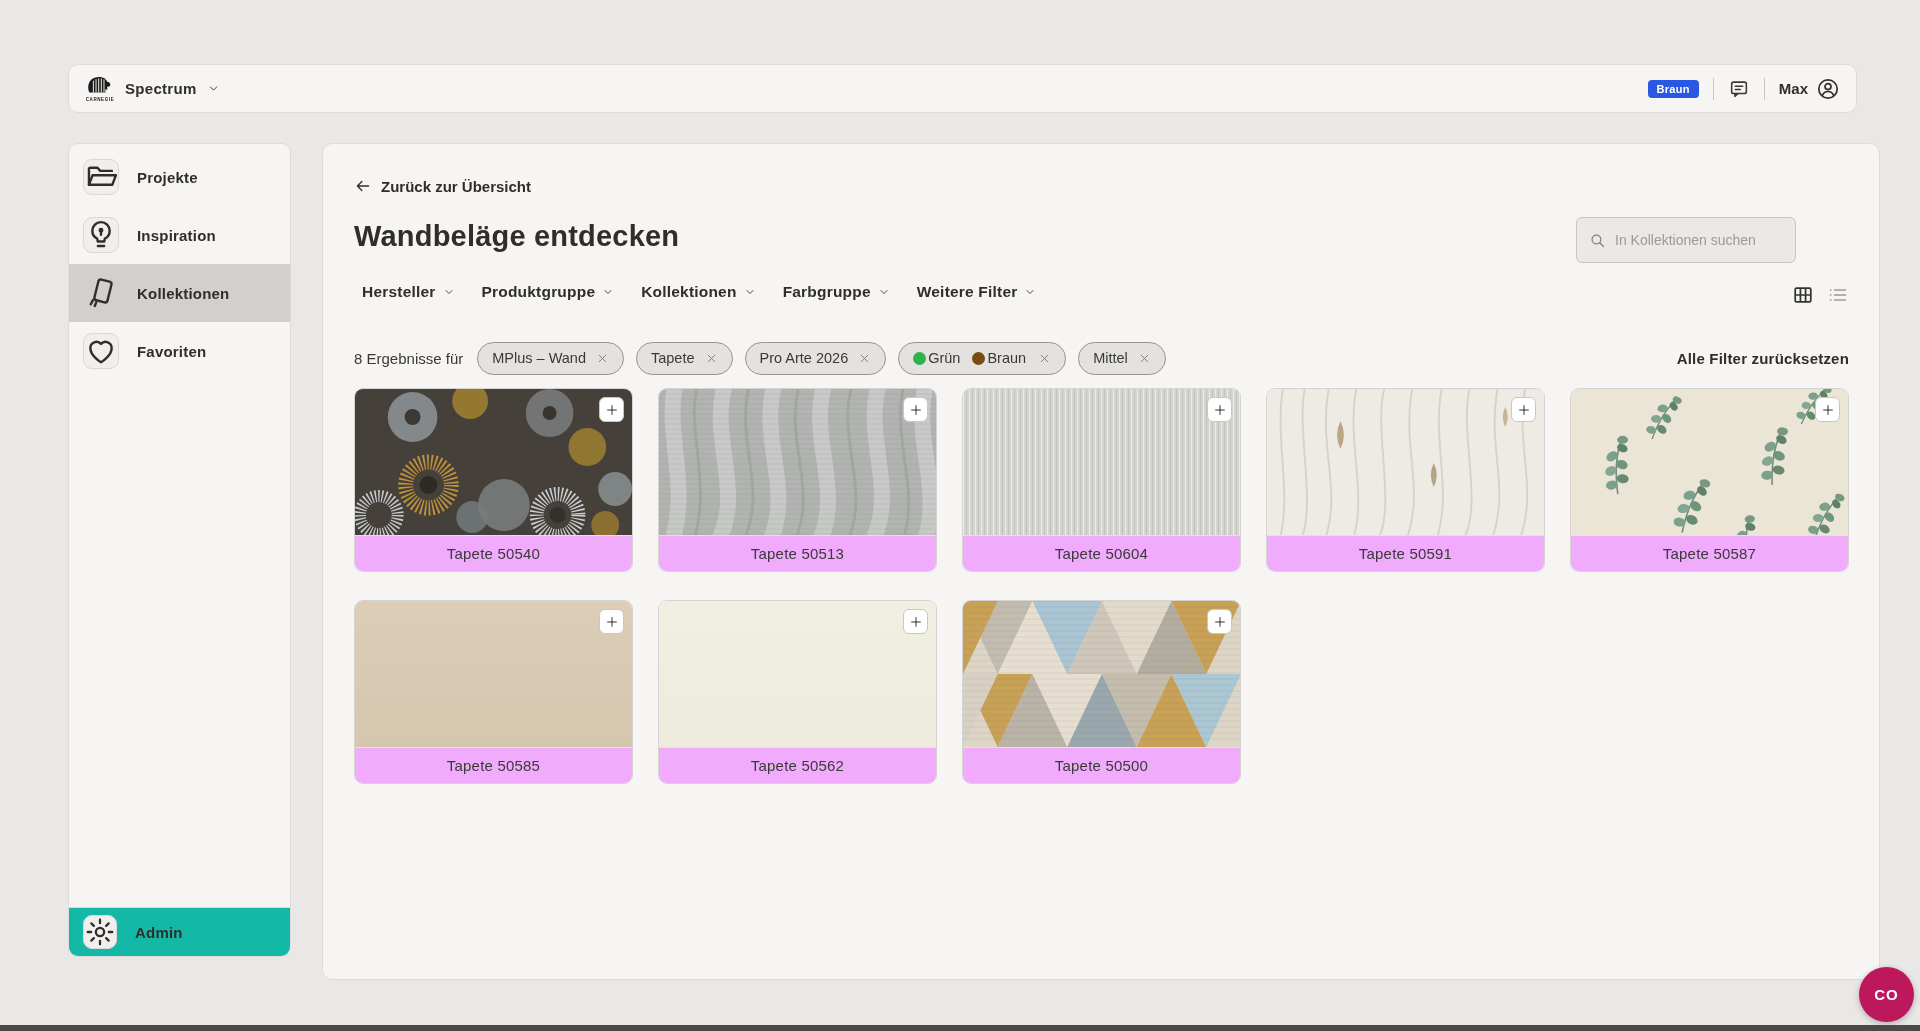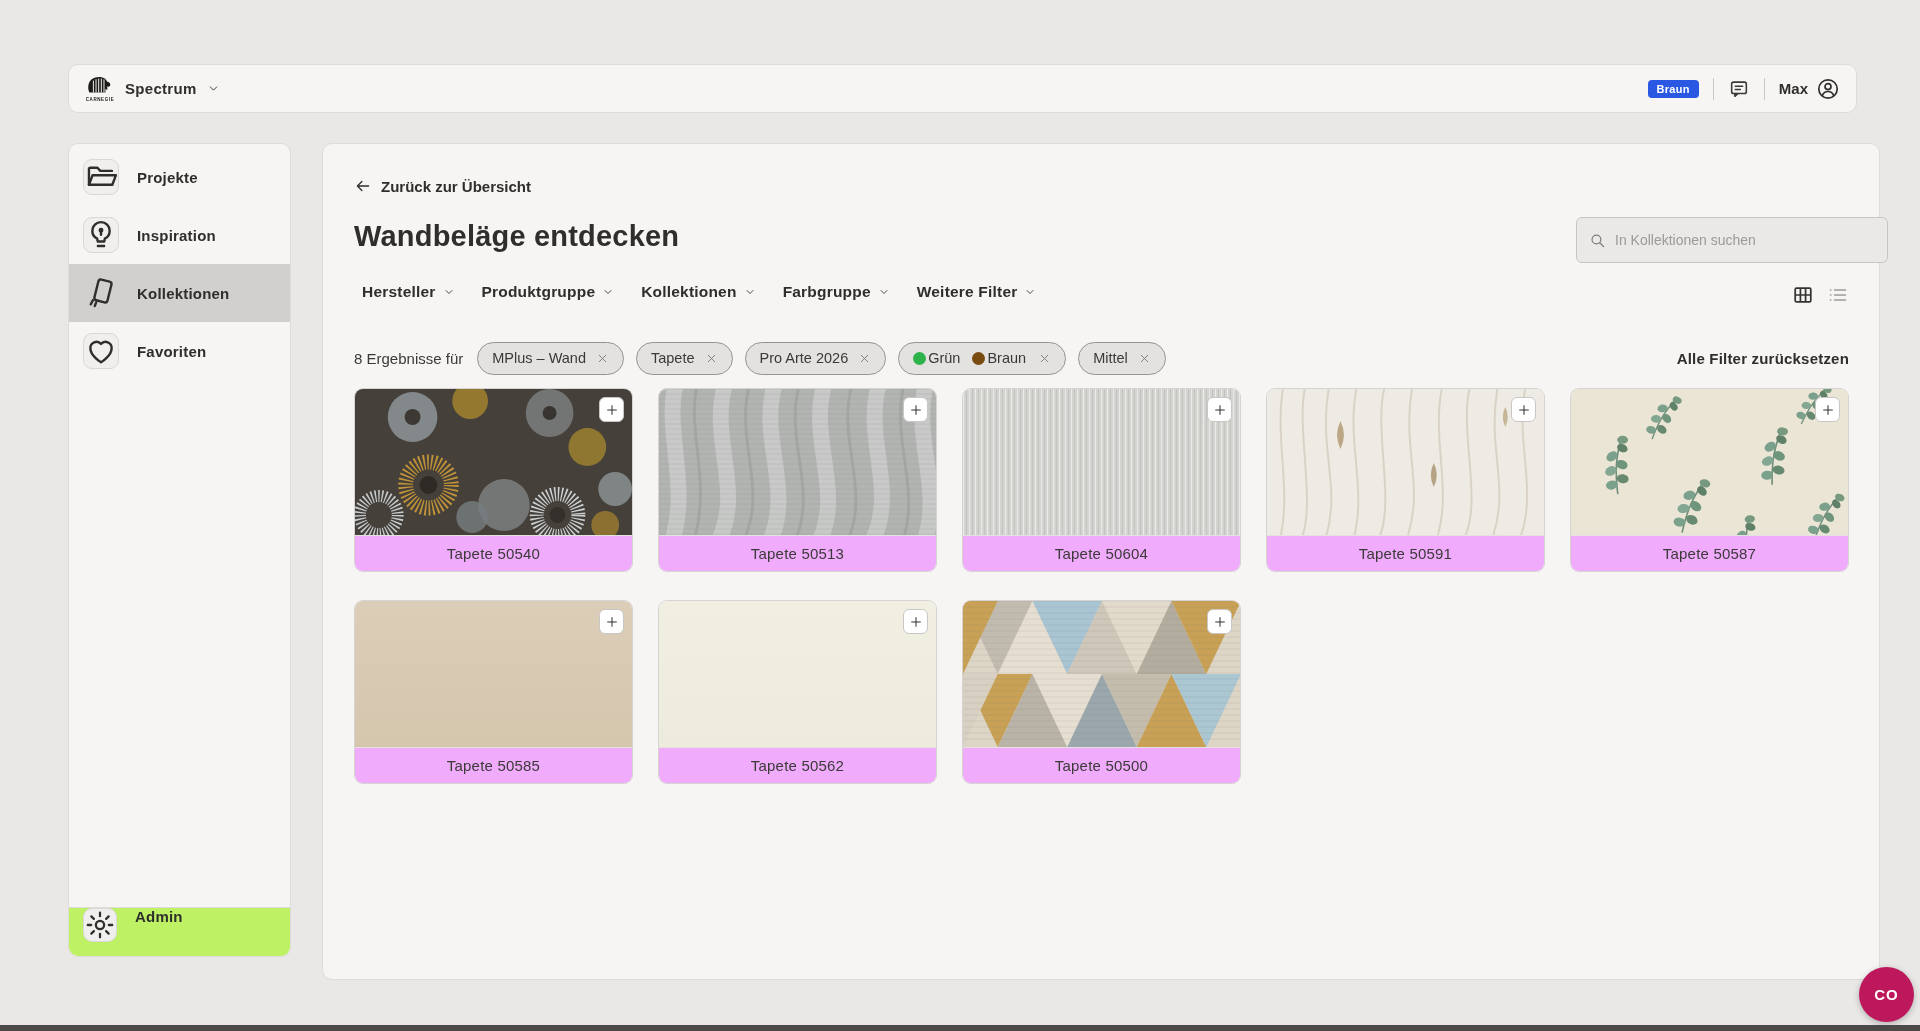--- a/index.html
+++ b/index.html
@@ -26,29 +26,29 @@
   .user-icon { width: 24px; height: 24px; color: #2f2e2c; cursor: pointer; }
 
   
   #sidebar { left: 68px; top: 143px; width: 223px; height: 814px; padding-top: 4px; overflow: hidden; }
   .side-item { height: 58px; display: flex; align-items: center; padding-left: 14px; gap: 18px; cursor: pointer; }
   .side-item.selected { background: #d2d0ce; }
   .icon-box { width: 36px; height: 36px; border-radius: 9px; background: #f0efed; border: 1px solid #d9d8d6; display: flex; align-items: center; justify-content: center; flex: none; }
   .side-item.selected .icon-box { background: transparent; border-color: transparent; }
   .icon-box svg { width: 19px; height: 19px; color: #2f2e2c; }
   .side-label { font-size: 15px; font-weight: 700; letter-spacing: .2px; }
-  #admin-row { position: absolute; left: 0; bottom: 0; width: 100%; height: 49px; border-top: 1px solid #dddcda; display: flex; align-items: flex-start; padding-left: 14px; gap: 18px; cursor: pointer; background: #bef264; }
+  #admin-row { position: absolute; left: 0; bottom: 0; width: 100%; height: 49px; border-top: 1px solid #dddcda; display: flex; align-items: center; padding-left: 14px; gap: 18px; cursor: pointer; background: #14b8a6; }
   #admin-row .icon-box { width: 34px; height: 34px; }
 
   
   #main { left: 322px; top: 143px; width: 1558px; height: 837px; }
   #back-link { position: absolute; left: 31px; top: 33px; display: flex; align-items: center; gap: 9px; font-size: 15px; font-weight: 700; cursor: pointer; }
   #back-link .icon { width: 18px; height: 18px; color: #2f2e2c; }
   #page-title { position: absolute; left: 31px; top: 76px; font-size: 29px; font-weight: 700; letter-spacing: .2px; }
-  #search-box { position: absolute; left: 1253px; top: 73px; width: 312px; height: 46px; background: #eae9e7; border: 1px solid #c6c5c3; border-radius: 6px; display: flex; align-items: center; padding: 0 12px; gap: 9px; }
+  #search-box { position: absolute; left: 1253px; top: 73px; width: 220px; height: 46px; background: #eae9e7; border: 1px solid #c6c5c3; border-radius: 6px; display: flex; align-items: center; padding: 0 12px; gap: 9px; }
   #search-box .icon { width: 17px; height: 17px; color: #7f7e7c; flex: none; }
   #search-box input { flex: 1; border: none; outline: none; background: transparent; font-family: "Liberation Sans", sans-serif; font-size: 14px; color: #3a3937; }
   #search-box input::placeholder { color: #9b9a98; }
 
   #filter-row { position: absolute; left: 39px; top: 139px; display: flex; align-items: center; gap: 27px; }
   .filter-btn { display: flex; align-items: center; gap: 7px; background: none; border: none; font-family: "Liberation Sans", sans-serif; font-size: 15.5px; font-weight: 700; color: #2f2e2c; cursor: pointer; letter-spacing: .2px; }
   .filter-btn .chev { width: 12px; height: 12px; }
 
   #view-toggle { position: absolute; right: 30px; top: 140px; display: flex; align-items: center; gap: 13px; }
   .view-btn { width: 22px; height: 21px; background: none; border: none; cursor: pointer; padding: 0; }

